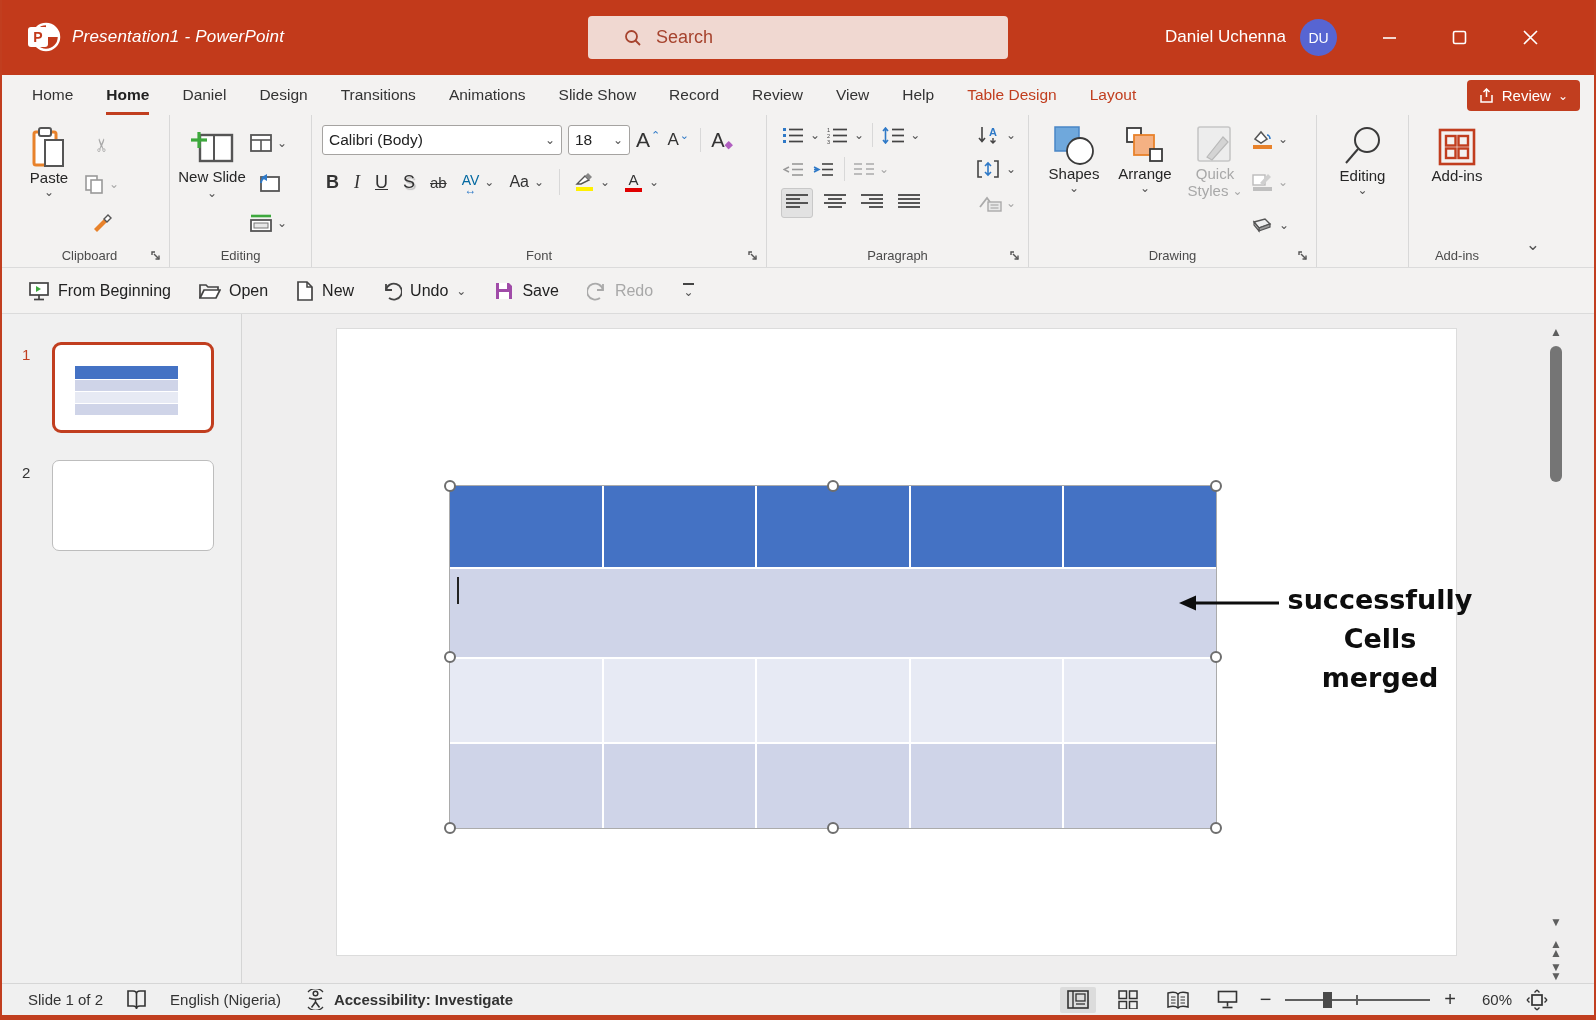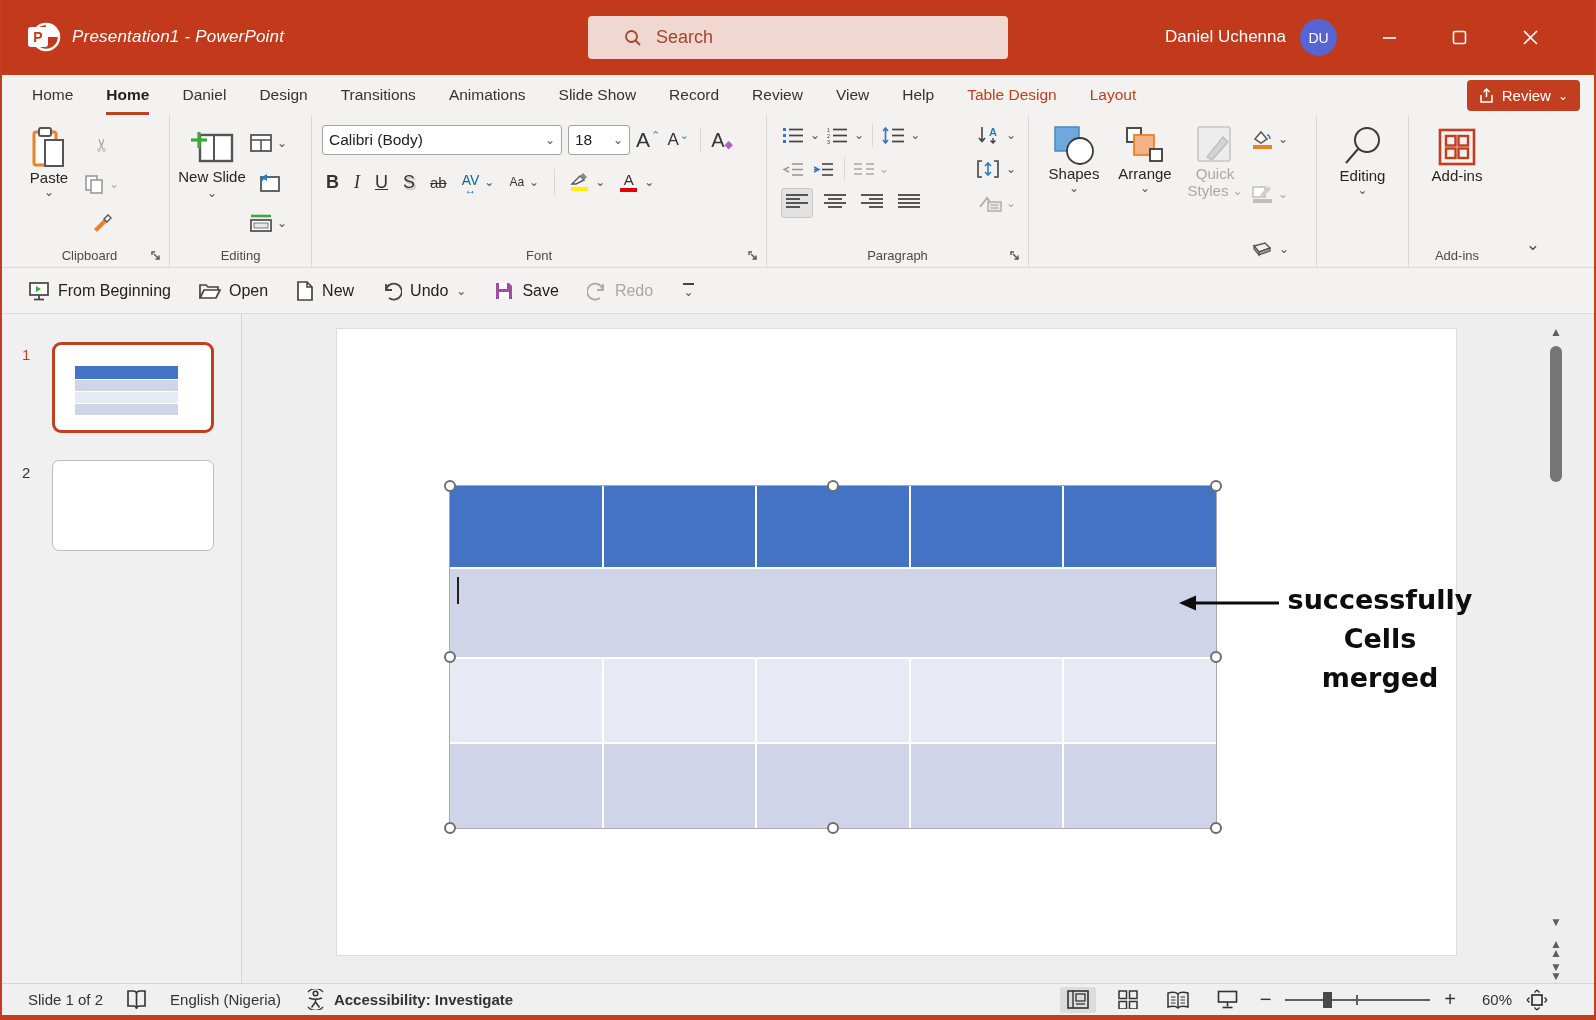--- a/index.html
+++ b/index.html
@@ -286,21 +286,21 @@
           <span class="fontbtn" style="font-weight:bold">B</span>
           <span class="fontbtn" style="font-style:italic;font-family:'Liberation Serif',serif">I</span>
           <span class="fontbtn" style="text-decoration:underline">U</span>
           <span class="fontbtn" style="text-shadow:1.5px 1.5px 1px #BBB">S</span>
           <span class="fontbtn" style="font-size:15px;text-decoration:line-through">ab</span>
           <span class="colorstack">
             <span style="font-size:14px;color:#0369a1">AV</span>
             <span style="font-size:12px;color:var(--icon-blue);line-height:5px">↔</span>
           </span>
           <span class="chev" style="margin-left:-10px">⌄</span>
-          <span class="fontbtn" style="font-size:12px">Aa</span>
+          <span class="fontbtn" style="font-size:16px">Aa</span>
           <span class="chev" style="margin-left:-10px">⌄</span>
           <span style="border-left:1px solid #D8D8D8;height:26px"></span>
           <span class="colorstack">
             <svg width="18" height="13" viewBox="0 0 18 13">
               <path d="M2,11 L10,3 L14,7 L6,11 Z" fill="#fff" stroke="#555" stroke-width="1.4"></path>
               <path d="M10,3 L13,0 L17,4 L14,7 Z" fill="#888"></path>
             </svg>
             <span class="colorbar" style="background:var(--highlight-yellow)"></span>
           </span>
           <span class="chev" style="margin-left:-8px">⌄</span>
@@ -510,20 +510,28 @@
           </div>
           <div class="smallbtn">
             <svg width="22" height="16" viewBox="0 0 22 16">
               <path d="M3,5 L14,2 L19,7 L8,11 Z" fill="#EFEFEF" stroke="#555" stroke-width="1.4"></path>
               <path d="M8,11 L19,7 L19,10 L8,14 Z" fill="#9A9A9A" stroke="#555" stroke-width="1.2"></path>
               <path d="M3,5 L8,11 L8,14 L3,8 Z" fill="#C7C7C7" stroke="#555" stroke-width="1.2"></path>
             </svg>
             <span class="chev" style="margin-left:6px">⌄</span>
           </div>
         </div>
+      </div>
+      <div class="rfoot">
+        <span>Drawing</span>
+        <svg class="launcher" width="11" height="11" viewBox="0 0 11 11">
+          <polyline points="1,4 1,1 4,1" fill="none" stroke="#555" stroke-width="1.4"></polyline>
+          <line x1="3" y1="3" x2="8" y2="8" stroke="#555" stroke-width="1.4"></line>
+          <polyline points="8,4.5 8,8 4.5,8" fill="none" stroke="#555" stroke-width="1.4"></polyline>
+        </svg>
       </div>
     </div>
 
     <div class="rgroup" style="width:92px">
       <div class="rcontent" style="display:flex;justify-content:center;padding-top:4px">
         <div class="bigbtn">
           <svg class="ic" width="42" height="42" viewBox="0 0 42 42">
             <circle cx="25" cy="15" r="12" fill="none" stroke="#3A3A3A" stroke-width="2"></circle>
             <line x1="16" y1="24" x2="4" y2="38" stroke="#3A3A3A" stroke-width="2"></line>
           </svg>

